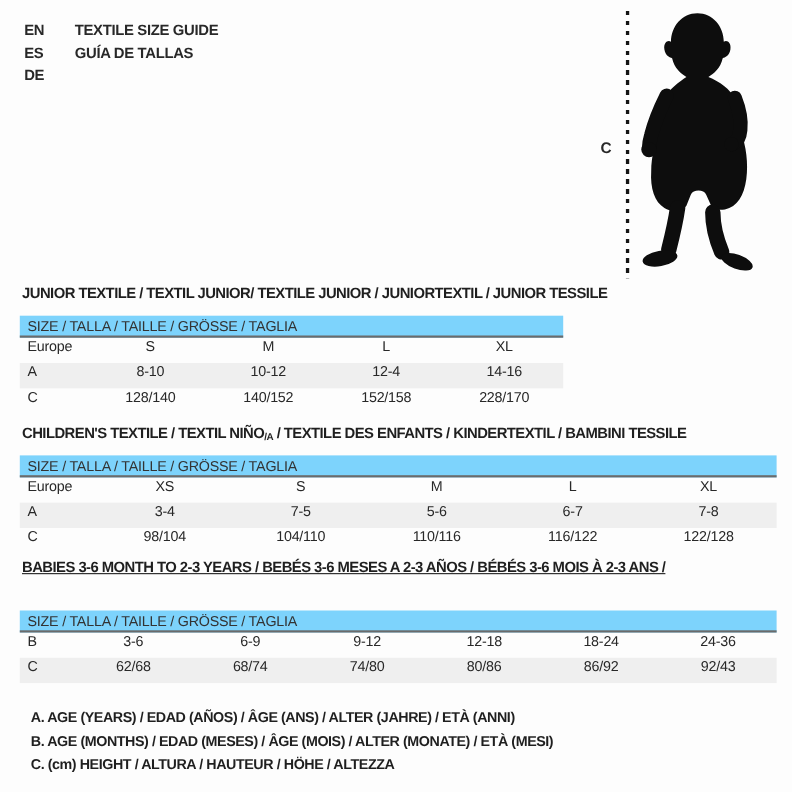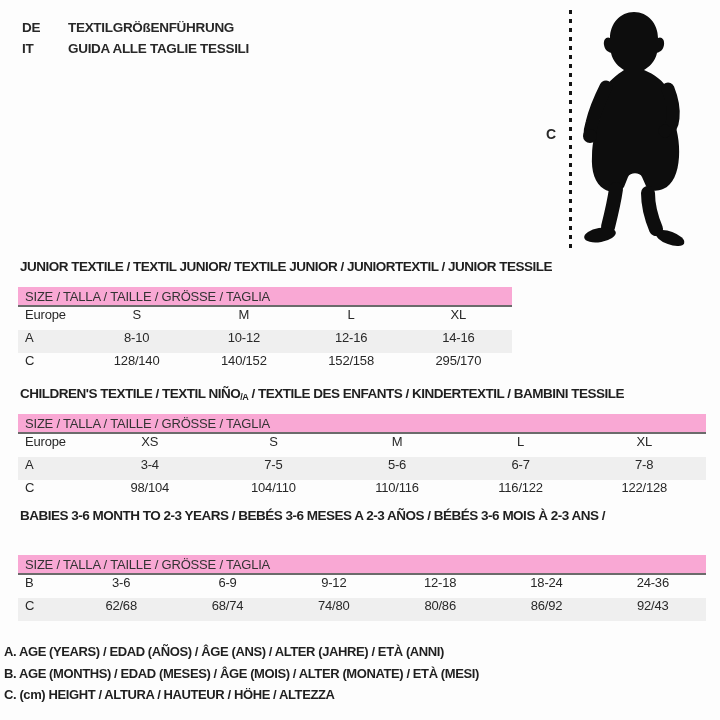--- a/index.html
+++ b/index.html
@@ -26,64 +26,67 @@
   }
   .silhouette { position: absolute; left: 578px; top: 5px; width: 130px; height: 246px; }
 
   
   .section-title {
     position: absolute; left: 20px;
     font-weight: bold; font-size: 13.5px; letter-spacing: -0.5px;
     color: #1f1f1f; white-space: nowrap;
   }
   .section-title .subscript { font-size: 9px; vertical-align: -2px; }
-  .title-line { line-height: 21.5px; }
+  .title-line { line-height: 21.5px; text-decoration: underline; }
 
   .size-table { position: absolute; left: 18px; }
   .band {
     height: 20px; line-height: 19px;
-    background: #f9a8d4; border-bottom: 2px solid #6b6b6b;
+    background: #7dd3fc; border-bottom: 2px solid #6b6b6b;
     padding-left: 7px; font-size: 13px; letter-spacing: -0.2px; color: #333;
     white-space: nowrap; overflow: hidden;
   }
   .trow { display: flex; height: 23px; align-items: flex-start; font-size: 13px; letter-spacing: -0.2px; }
   .trow.shade { background: #efefef; }
   .trow .lbl { padding-left: 7px; white-space: nowrap; }
   .trow .cell { flex: 1; text-align: center; white-space: nowrap; }
 
   #t1 { top: 287px; width: 494px; }
   #t1 .lbl { width: 65px; }
   #t2 { top: 414px; width: 688px; }
   #t2 .lbl { width: 70px; }
   #t3 { top: 555px; width: 688px; }
   #t3 .lbl { width: 50px; }
 
   #s1-title { top: 259px; }
   #s2-title { top: 386px; }
   #s3-title { top: 505px; }
 
   
-  .notes { position: absolute; left: 4px; top: 641px; }
+  .notes { position: absolute; left: 28px; top: 641px; }
   .note-line {
     height: 21.7px; line-height: 21.7px;
     font-weight: bold; font-size: 13px; letter-spacing: -0.4px;
     color: #1f1f1f; white-space: nowrap;
   }
 </style>
 </head>
 <body>
 
 <div class="lang-list">
   <div class="lang-row">
+    <span class="lang-code">EN</span>
+    <span class="lang-label">TEXTILE SIZE GUIDE</span>
+  </div>
+  <div class="lang-row">
+    <span class="lang-code">ES</span>
+    <span class="lang-label">GUÍA DE TALLAS</span>
+  </div>
+  <div class="lang-row">
     <span class="lang-code">DE</span>
-    <span class="lang-label">TEXTILGRÖßENFÜHRUNG</span>
-  </div>
-  <div class="lang-row">
-    <span class="lang-code">IT</span>
-    <span class="lang-label">GUIDA ALLE TAGLIE TESSILI</span>
   </div>
 </div>
 
 <div class="height-marker-label">C</div>
 <div class="dotted-line"></div>
 <svg class="silhouette" viewBox="0 0 130 246" xmlns="http://www.w3.org/2000/svg">
   <g fill="#0d0d0d" stroke="none">
 
     <path d="M56 7
              C70 7 80 19 80 33
@@ -129,29 +132,29 @@
     <span class="lbl">Europe</span>
     <span class="cell">S</span>
     <span class="cell">M</span>
     <span class="cell">L</span>
     <span class="cell">XL</span>
   </div>
   <div class="trow shade">
     <span class="lbl">A</span>
     <span class="cell">8-10</span>
     <span class="cell">10-12</span>
-    <span class="cell">12-16</span>
+    <span class="cell">12-4</span>
     <span class="cell">14-16</span>
   </div>
   <div class="trow">
     <span class="lbl">C</span>
     <span class="cell">128/140</span>
     <span class="cell">140/152</span>
     <span class="cell">152/158</span>
-    <span class="cell">295/170</span>
+    <span class="cell">228/170</span>
   </div>
 </div>
 
 <div id="s2-title" class="section-title">
   <span>CHILDREN'S TEXTILE / TEXTIL NIÑO</span><span class="subscript">/A</span><span> / TEXTILE DES ENFANTS / KINDERTEXTIL / BAMBINI TESSILE</span>
 </div>
 <div id="t2" class="size-table">
   <div class="band">SIZE / TALLA / TAILLE / GRÖSSE / TAGLIA</div>
   <div class="trow">
     <span class="lbl">Europe</span>

